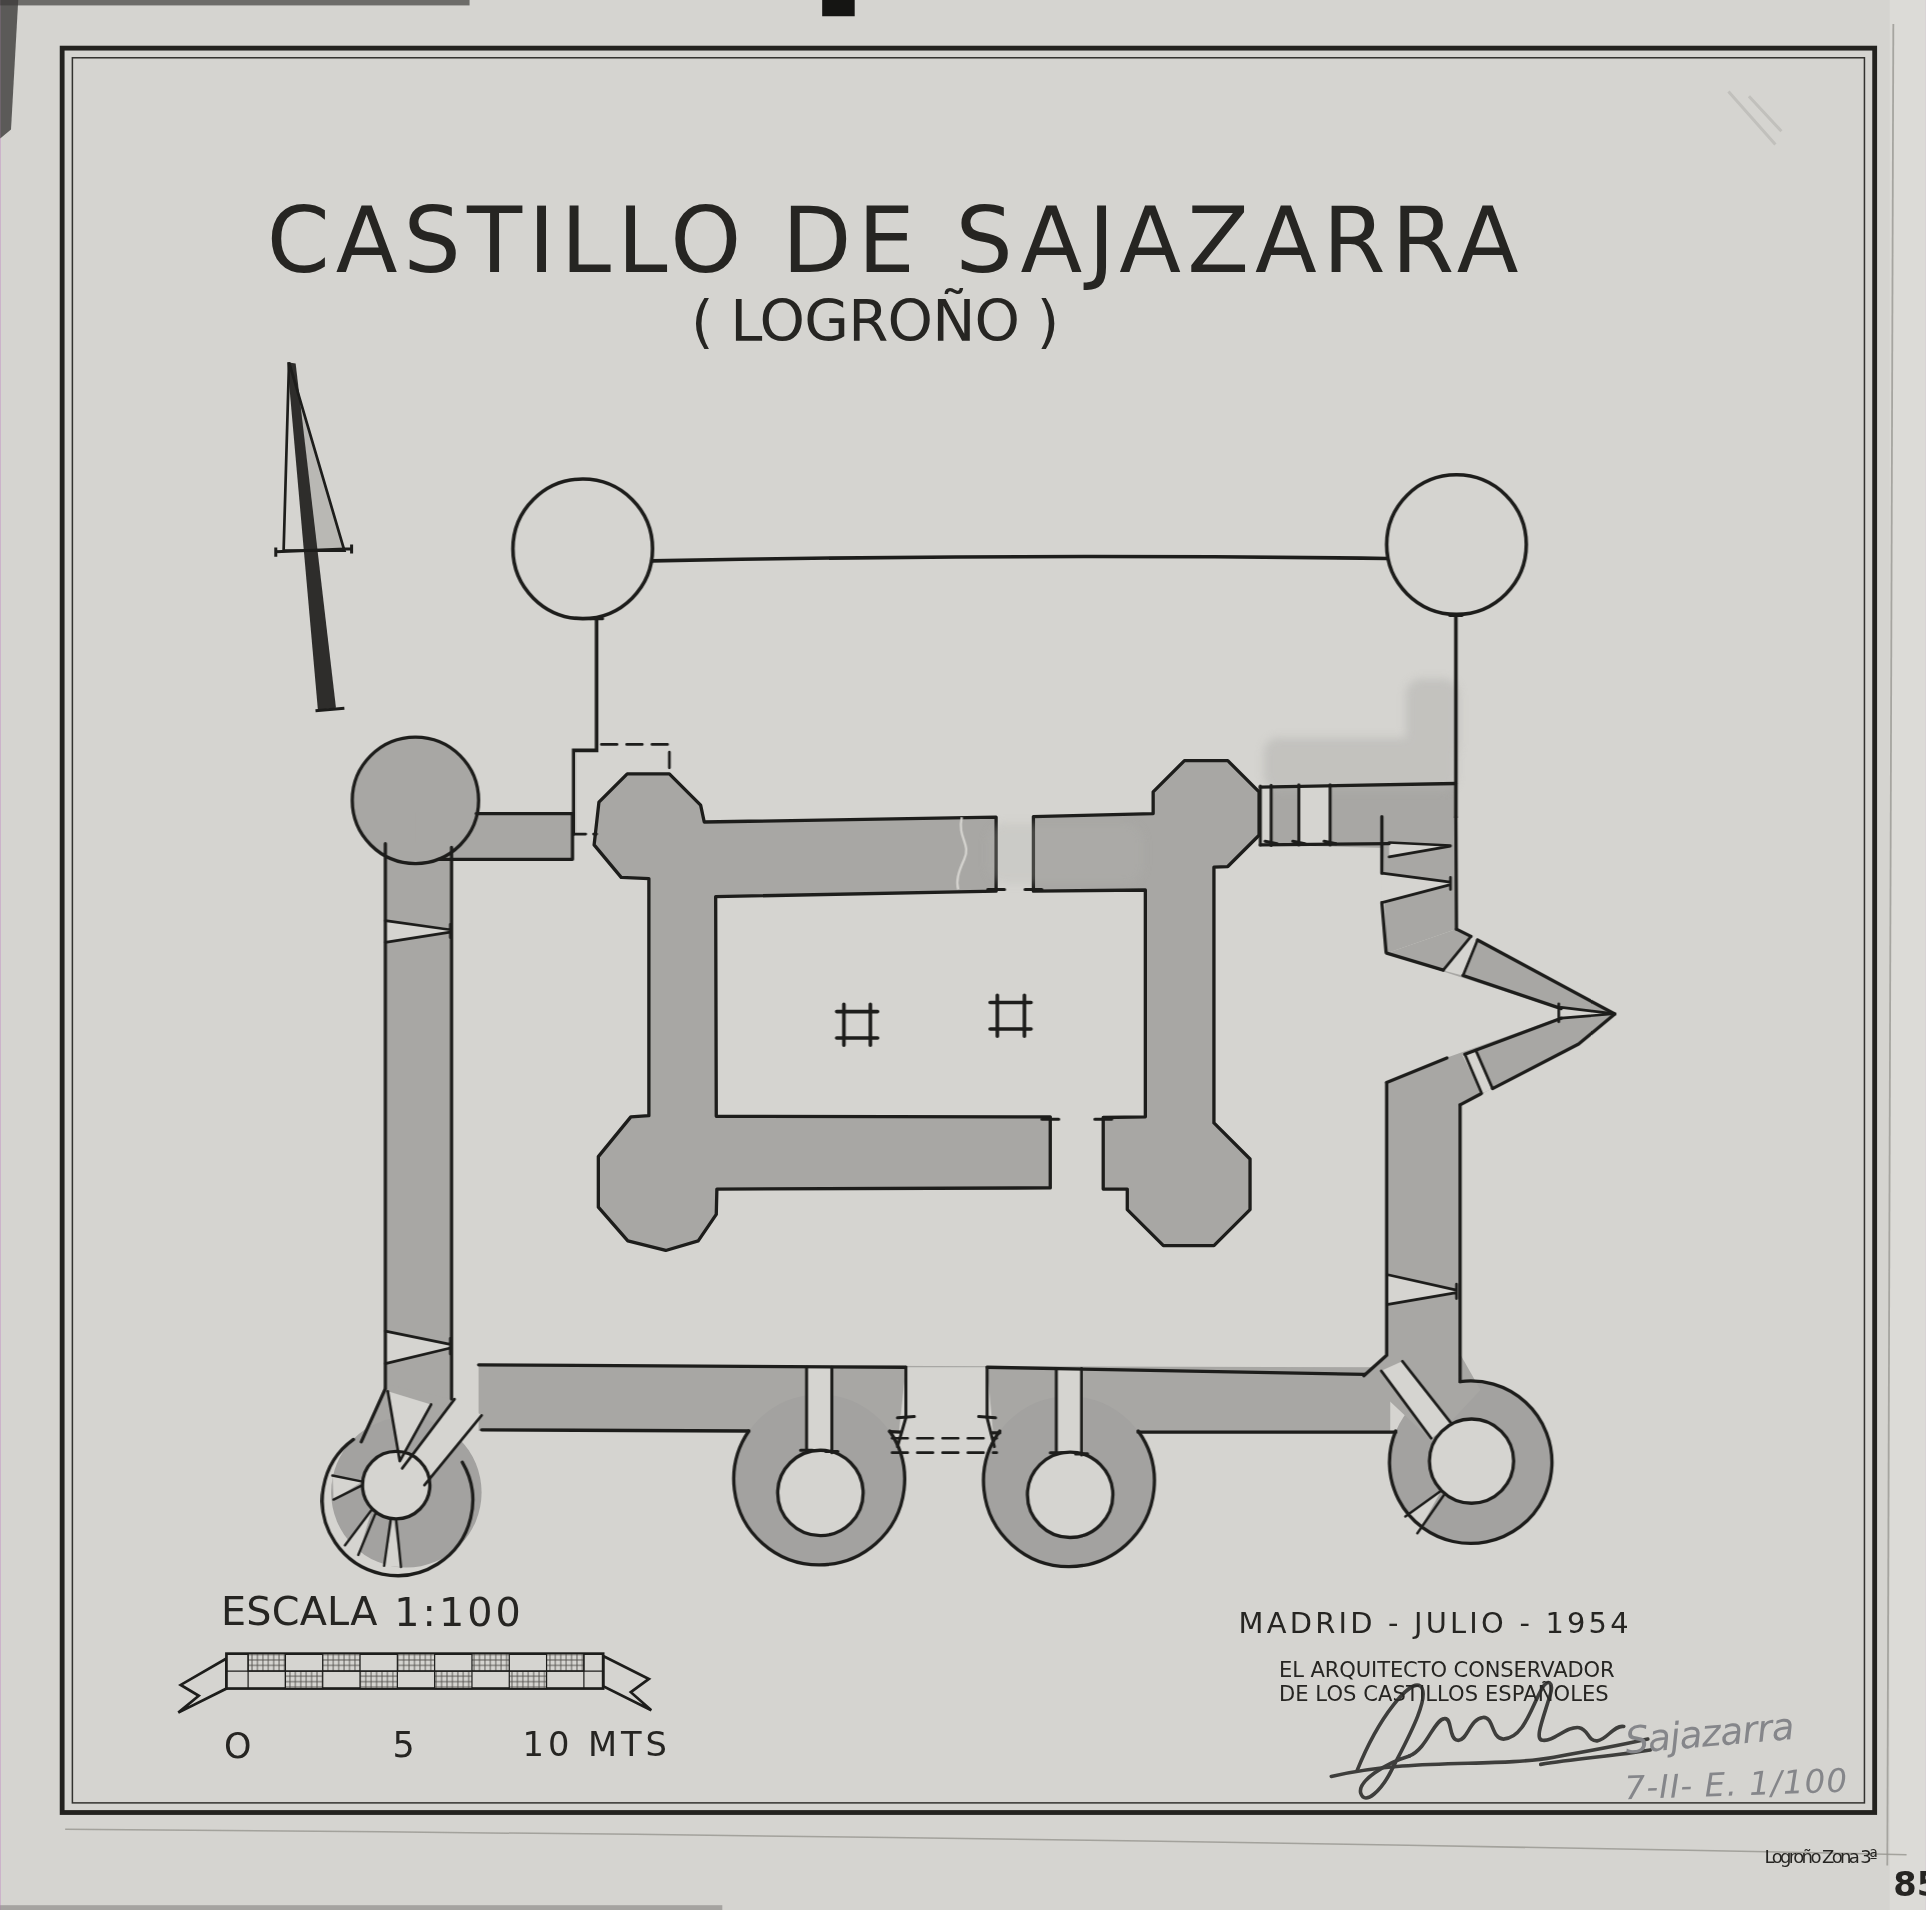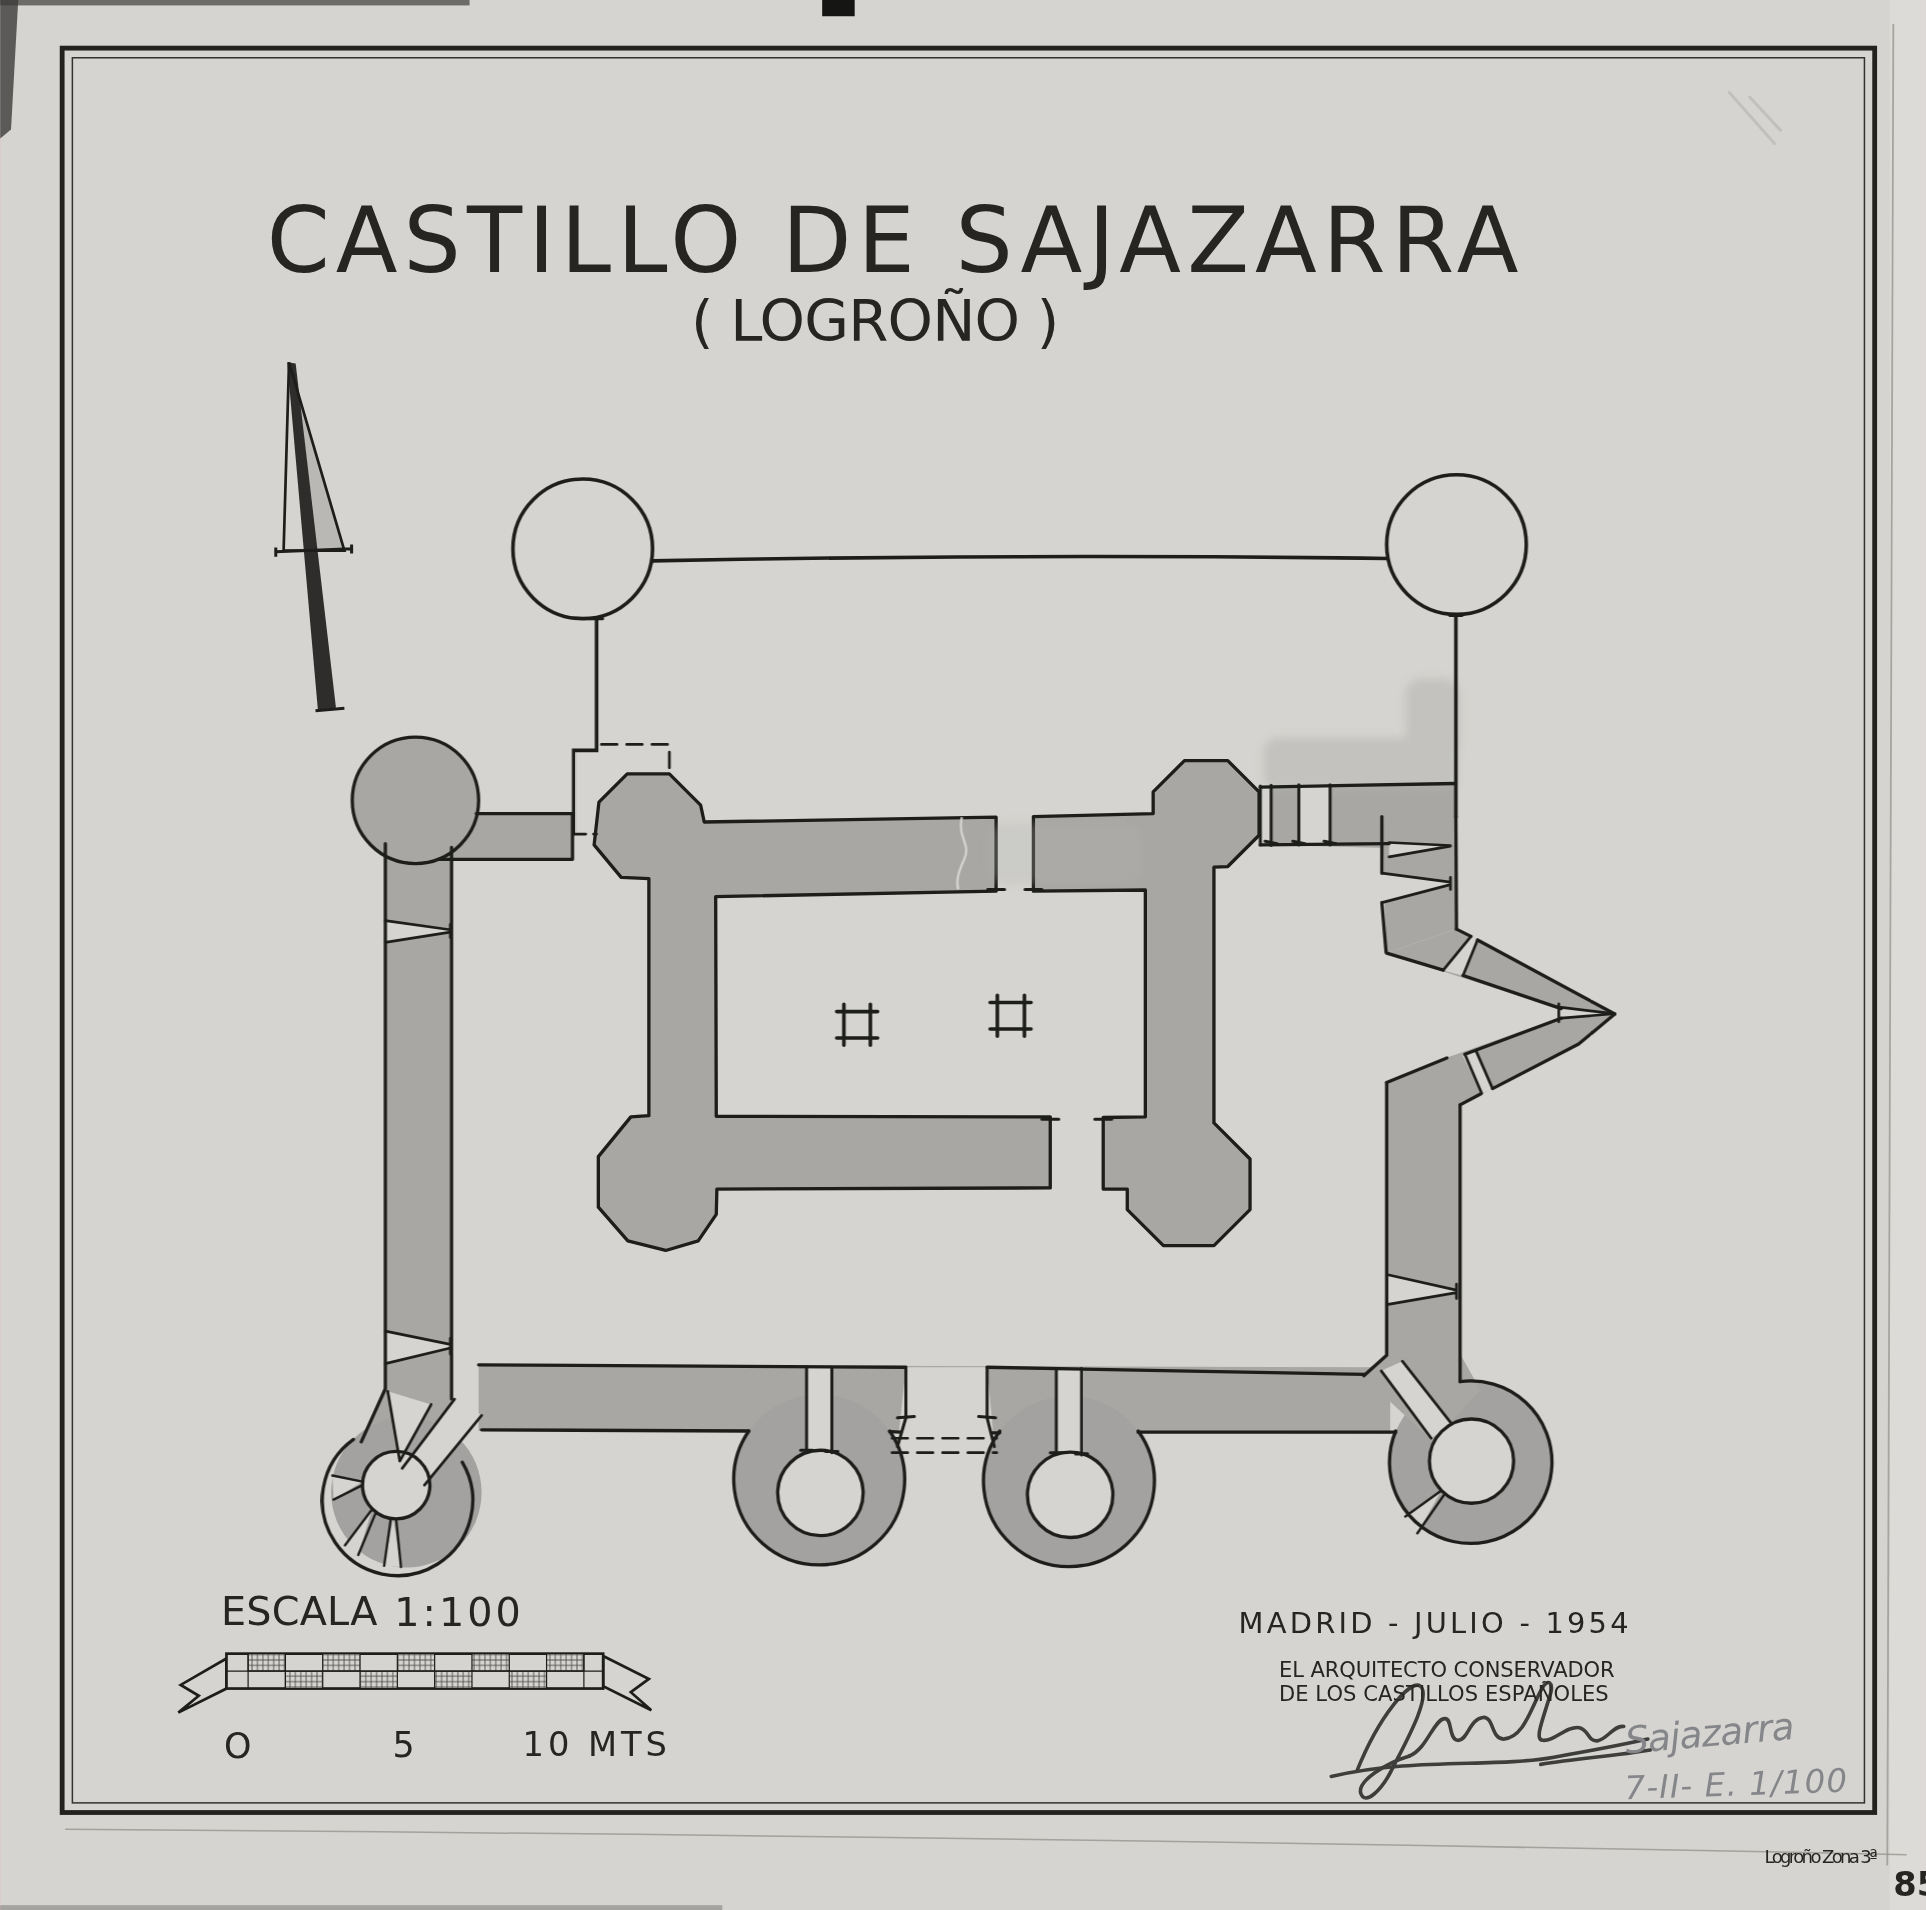--- a/index.html
+++ b/index.html
@@ -1,16 +1,16 @@
 <!DOCTYPE html>
 <html style="font-size:9.6px"><head>
 <meta charset="utf-8">
 <style>
   html,body{margin:0;padding:0;background:#c8c7c4;}
-  .sheet{position:relative;width:1926px;height:1910px;background:#f9a8d4;
+  .sheet{position:relative;width:1926px;height:1910px;background:#a21caf;
          font-family:"DejaVu Sans",sans-serif;overflow:hidden;}
   svg{position:absolute;left:0;top:0;display:block;}
   text{fill:#262522;}
   .pencil{fill:#85868a;}
 </style>
 </head>
 <body>
 
 <div class="sheet">
 <svg width="1926" height="1910" viewBox="0 0 3200 3174">

